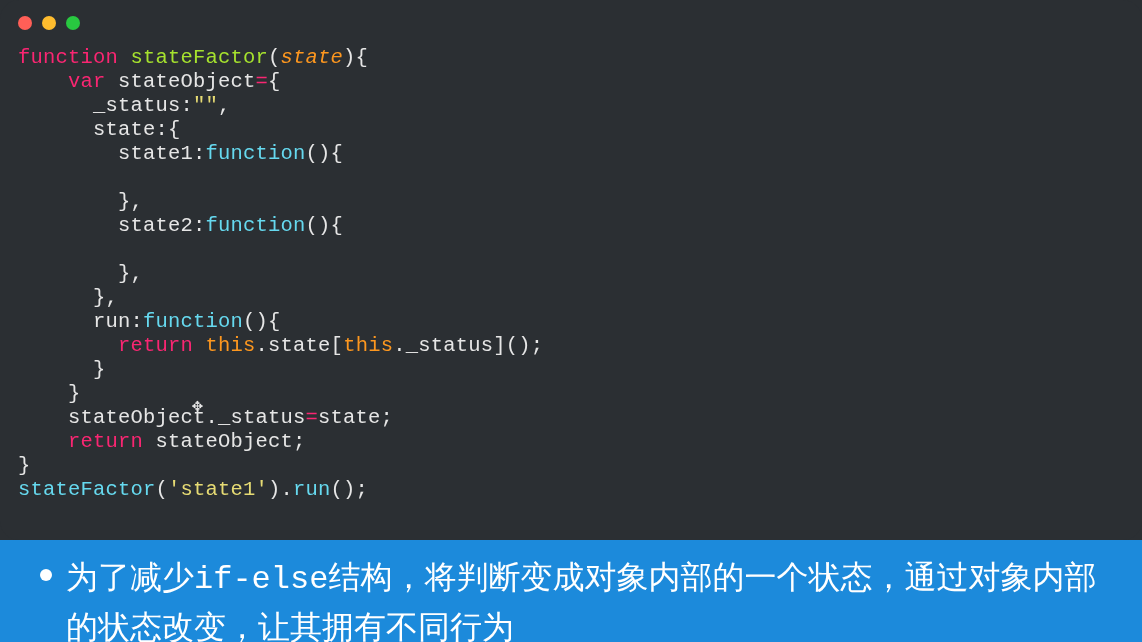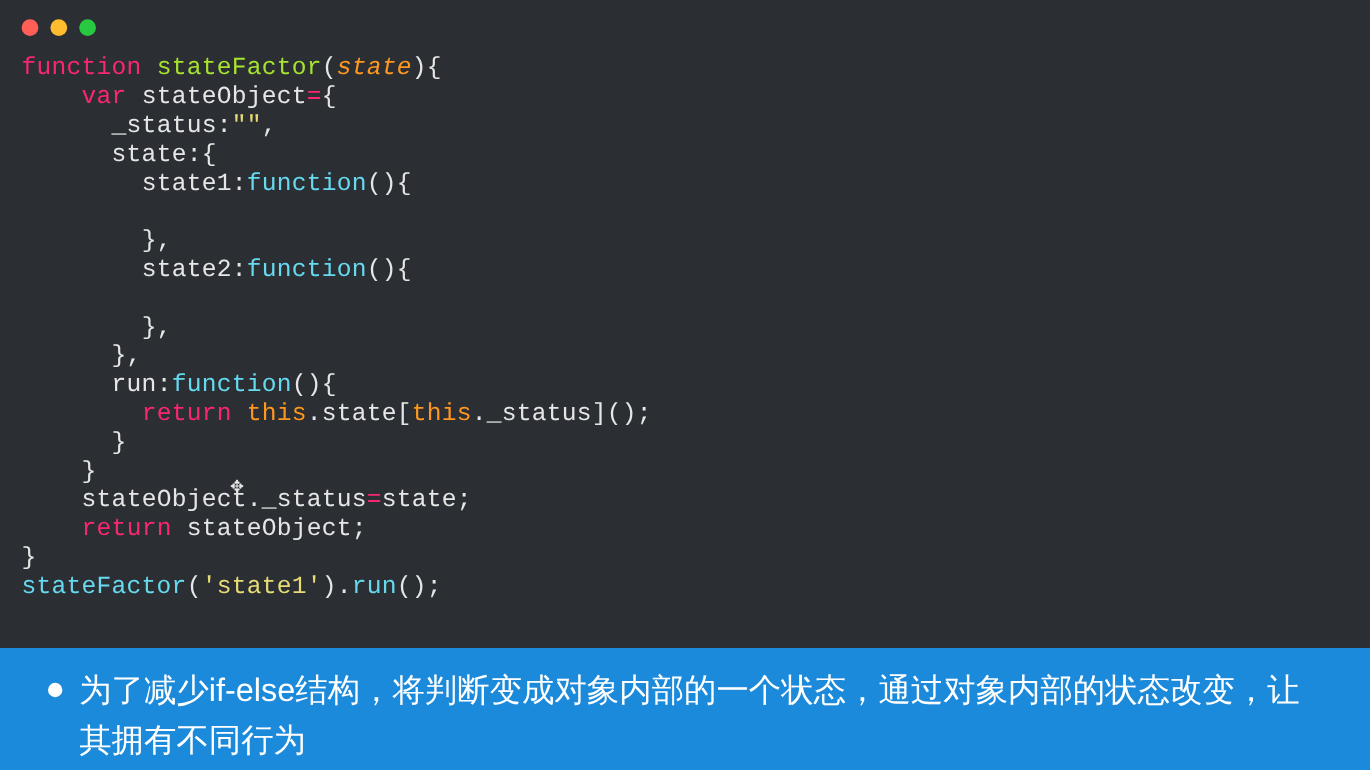--- a/index.html
+++ b/index.html
@@ -52,22 +52,22 @@
   .run  { color: #66d9ef; }  
 
   .banner {
     position: absolute;
     bottom: 0;
     left: 0;
     width: 100%;
     height: 102px;
     background: #1c8adb;
     color: #ffffff;
-    font-family: Liberation Sans, sans-serif;
-    font-size: 27px;
+    font-family: Liberation Mono, monospace;
+    font-size: 32px;
     line-height: 1.55;
     padding: 15px 40px 0 40px;
     display: flex;
   }
   .banner .bullet {
     width: 12px;
     height: 12px;
     background: #fff;
     border-radius: 50%;
     flex: 0 0 auto;

